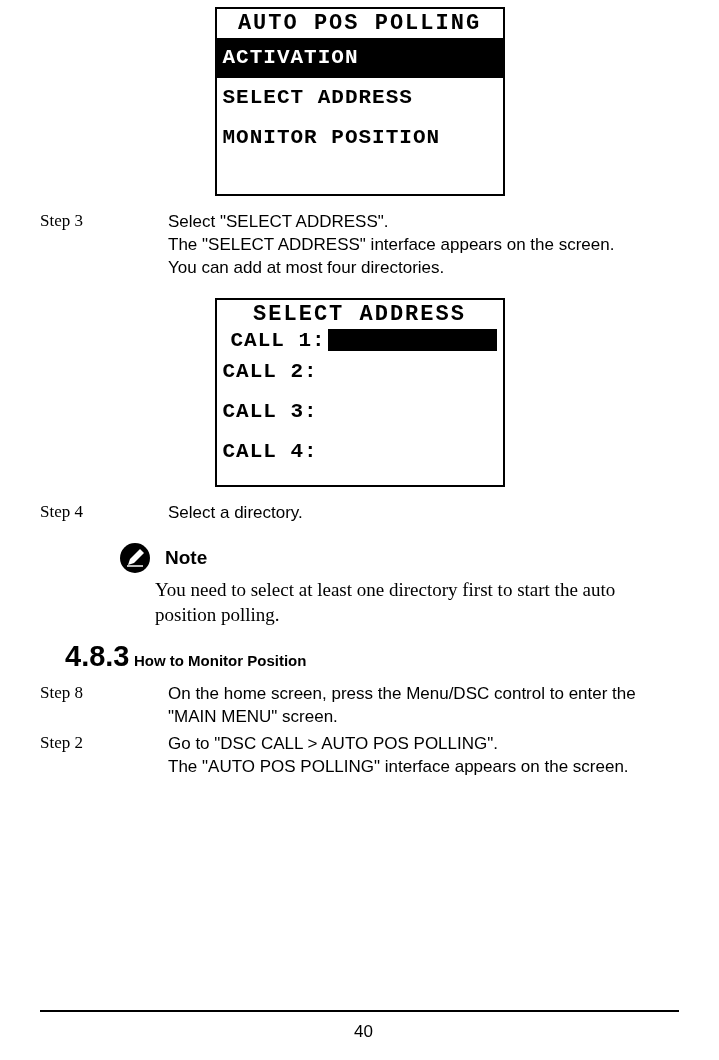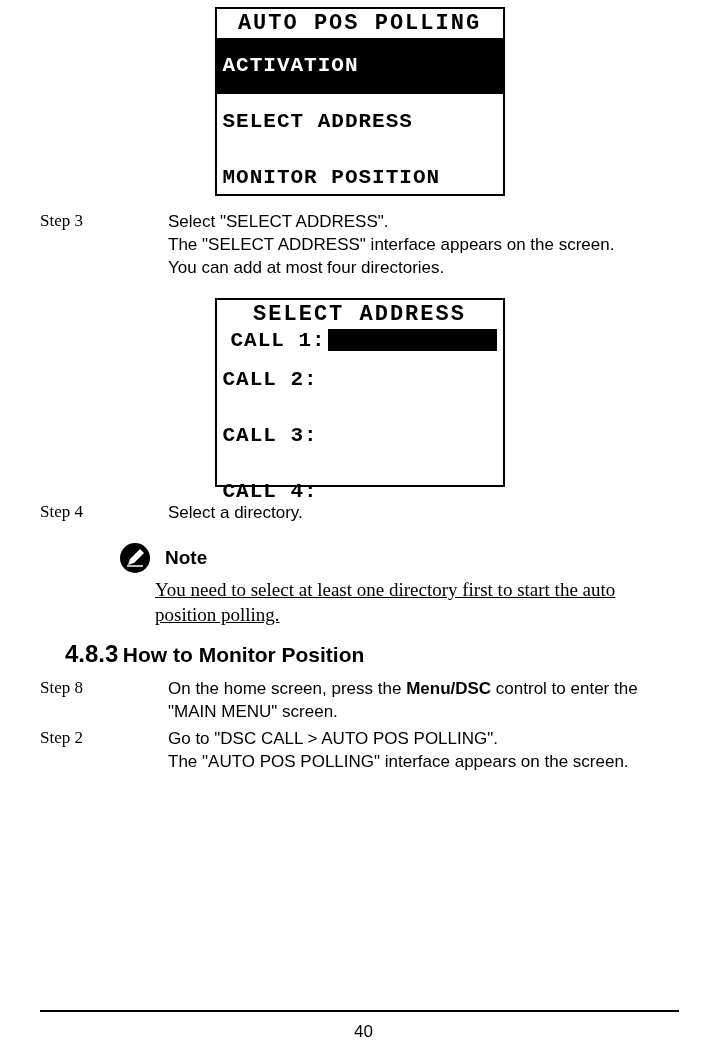--- a/index.html
+++ b/index.html
@@ -32,21 +32,21 @@
       font-weight: bold;
       letter-spacing: 2px;
       padding: 2px 0;
       color: #000000;
     }
     .screen-item {
       font-family: 'Courier New', monospace;
       font-size: 21px;
       font-weight: bold;
       letter-spacing: 1px;
-      padding: 16px 6px;
+      padding: 8px 6px;
       color: #000;
       line-height: 1.15;
     }
     .screen-item.selected {
       background: #000;
       color: #fff;
     }
     .call-row {
       display: flex;
     }
@@ -109,54 +109,53 @@
       font-family: Arial, sans-serif;
       font-size: 19px;
       font-weight: bold;
     }
     .note-text {
       font-family: 'Times New Roman', serif;
       font-size: 19px;
       margin-left: 35px;
       margin-top: 4px;
       line-height: 1.35;
-      text-decoration: underline;
     }
     .section-heading {
       font-family: Arial, sans-serif;
       font-weight: bold;
       margin-left: 25px;
       margin-top: 12px;
       margin-bottom: 10px;
     }
     .section-number {
-      font-size: 24px;
+      font-size: 29px;
       text-align: right;
     }
     .section-title {
-      font-size: 21px;
+      font-size: 15px;
     }
     .footer-line {
       position: absolute;
       bottom: 48px;
       left: 40px;
       right: 40px;
       border-top: 2px solid #000;
     }
     .page-number {
       position: absolute;
       bottom: 18px;
       left: 8px;
       right: 0;
       text-align: center;
       font-family: Arial, sans-serif;
       font-size: 17px;
     }
     .bold {
-      font-weight: bold;
+      font-weight: normal;
     }
     .pencil-icon {
       width: 30px;
       height: 30px;
     }
   </style>
 </head>
 <body>
 
 <div class="screen-box">

